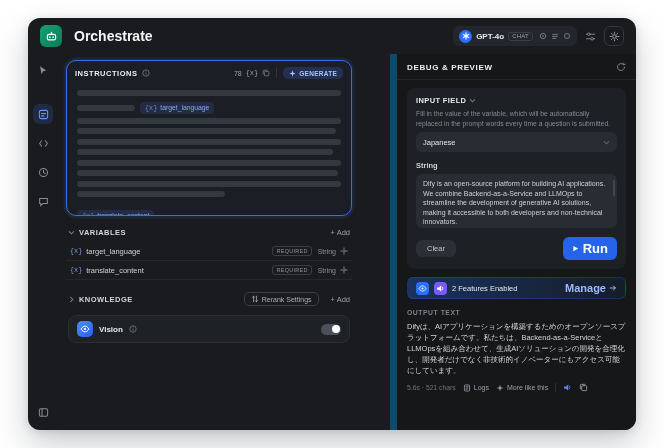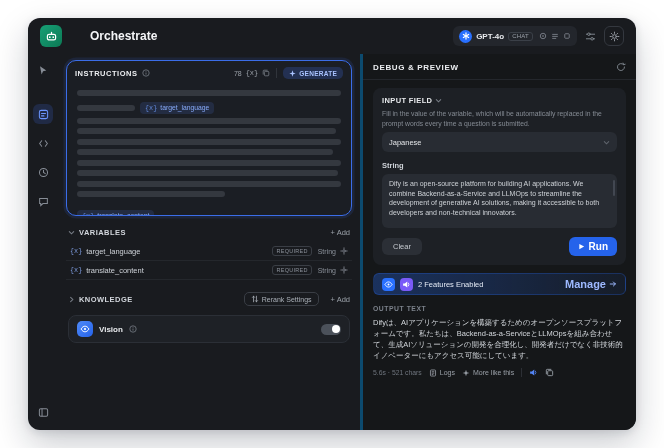--- a/index.html
+++ b/index.html
@@ -14,21 +14,21 @@
   .window {
     position:absolute; left:28px; top:18px; width:608px; height:412px;
     background:#191b1f; border-radius:12px; overflow:hidden;
     box-shadow:0 14px 34px rgba(15,23,42,.22), 0 2px 8px rgba(15,23,42,.12);
     display:flex; flex-direction:column;
   }
   
   .hdr { height:36px; flex:0 0 36px; display:flex; align-items:center; padding:0 12px; gap:8px; }
   .app-icon { width:22px; height:22px; border-radius:6px; background:linear-gradient(135deg,#17a076,#0c7a55);
     display:flex; align-items:center; justify-content:center; flex:0 0 auto; }
-  .ttl { font-size:12px; font-weight:bold; color:#f4f5f7; margin-left:20px; }
+  .ttl { font-size:14px; font-weight:bold; color:#f4f5f7; margin-left:4px; }
   .hsp { flex:1; }
   .model-pill { height:20px; display:flex; align-items:center; gap:4px; background:#23262c;
     border-radius:6px; padding:0 6px; cursor:default; }
   .openai-circ { width:13px; height:13px; border-radius:50%; background:#2970ff;
     display:flex; align-items:center; justify-content:center; }
   .mname { font-size:8px; font-weight:bold; color:#e8eaed; }
   .mbadge { font-size:6px; color:#9aa0a8; border:1px solid #3b4048; border-radius:3px; padding:0.5px 3px; letter-spacing:.04em; }
   .mini-ics { display:flex; align-items:center; gap:4px; margin-left:2px; color:#868c95; }
   .hic { color:#868c95; display:flex; align-items:center; }
   .publish { height:20px; background:#2563eb; border:none; border-radius:6px; color:#fff;
@@ -79,39 +79,39 @@
     padding:2px 6px; font-size:7px; color:#aab0b8; cursor:pointer; margin-left:auto; }
   .rerank + .add { margin-left:8px; }
   .vision-card { margin:4px 10px 0; border:1px solid #2b2f36; background:#1e2126; border-radius:8px;
     padding:5px 8px; display:flex; align-items:center; gap:6px; }
   .vision-ic { width:16px; height:16px; border-radius:5px; background:linear-gradient(135deg,#4f8af8,#2563eb);
     display:flex; align-items:center; justify-content:center; }
   .vision-t { font-size:8px; font-weight:bold; color:#e8eaed; }
   .toggle { margin-left:auto; width:20px; height:11px; border-radius:6px; background:#4b515a; position:relative; cursor:pointer; }
   .knob { position:absolute; right:1.5px; top:1.5px; width:8px; height:8px; border-radius:50%; background:#fff; }
   
-  .right { flex:1; border-left:3px solid #0c4a6e; background:#151719; display:flex; flex-direction:column;
-    padding:8px 10px 6px; min-width:0; }
+  .right { flex:1; border-left:7px solid #0c4a6e; background:#151719; display:flex; flex-direction:column;
+    padding:8px 10px 6px; min-width:0;margin-left:30px; }
   .rhead { display:flex; align-items:center; margin:0 -10px; padding:0 10px 7px; border-bottom:1px solid #24272c; }
   .rtitle { font-size:8px; font-weight:bold; letter-spacing:.08em; color:#eceef1; }
   .input-card { margin-top:8px; background:#1d2025; border-radius:8px; padding:8px 9px 9px; }
   .if-h { display:flex; align-items:center; gap:3px; }
   .if-title { font-size:7.5px; font-weight:bold; letter-spacing:.05em; color:#e8eaed; }
   .if-desc { font-size:6.8px; line-height:9.5px; color:#858b94; margin-top:4px; }
   .f-label { font-size:7.5px; font-weight:bold; color:#ced2d8; margin-top:9px; }
   .select { margin-top:4px; height:20px; background:#282c33; border-radius:6px; display:flex; align-items:center;
     padding:0 7px; font-size:7.5px; color:#e3e5e8; cursor:pointer; }
   .select .dim-ic { margin-left:auto; opacity:.7; }
   .tarea { margin-top:4px; height:54px; background:#282c33; border-radius:6px; padding:5px 7px;
     font-size:7px; line-height:9.6px; color:#ced2d7; overflow:hidden; position:relative; cursor:text; }
   .tscroll { position:absolute; right:2px; top:6px; width:2px; height:16px; border-radius:1px; background:#424751; }
   .btn-row { display:flex; align-items:center; margin-top:9px; }
   .clear-btn { background:#2b2f36; border:none; border-radius:6px; color:#c6cad0; font-size:7.5px;
     font-family:inherit; padding:4px 11px; cursor:pointer; }
-  .run-btn { margin-left:auto; background:#2563eb; border:none; border-radius:6px; color:#fff; font-size:10px;
+  .run-btn { margin-left:auto; background:#2563eb; border:none; border-radius:6px; color:#fff; font-size:13px;
     font-weight:bold; font-family:inherit; padding:4px 9px; display:flex; align-items:center; gap:4px; cursor:pointer; }
   .feat-bar { margin-top:8px; height:22px; border-radius:6px; display:flex; align-items:center; gap:5px; padding:0 8px;
     background:linear-gradient(90deg, rgba(41,112,255,.30), rgba(41,112,255,.07));
     border:1px solid rgba(41,112,255,.25); }
   .feat-ic { width:13px; height:13px; border-radius:4px; display:flex; align-items:center; justify-content:center; }
   .feat-ic.b { background:#2970ff; }
   .feat-ic.p { background:#7a5af8; }
   .feat-txt { font-size:7.5px; color:#e3e9f4; }
   .manage { margin-left:auto; display:flex; align-items:center; gap:3px; font-size:11px; font-weight:bold;
     color:#9db9ff; cursor:pointer; }

